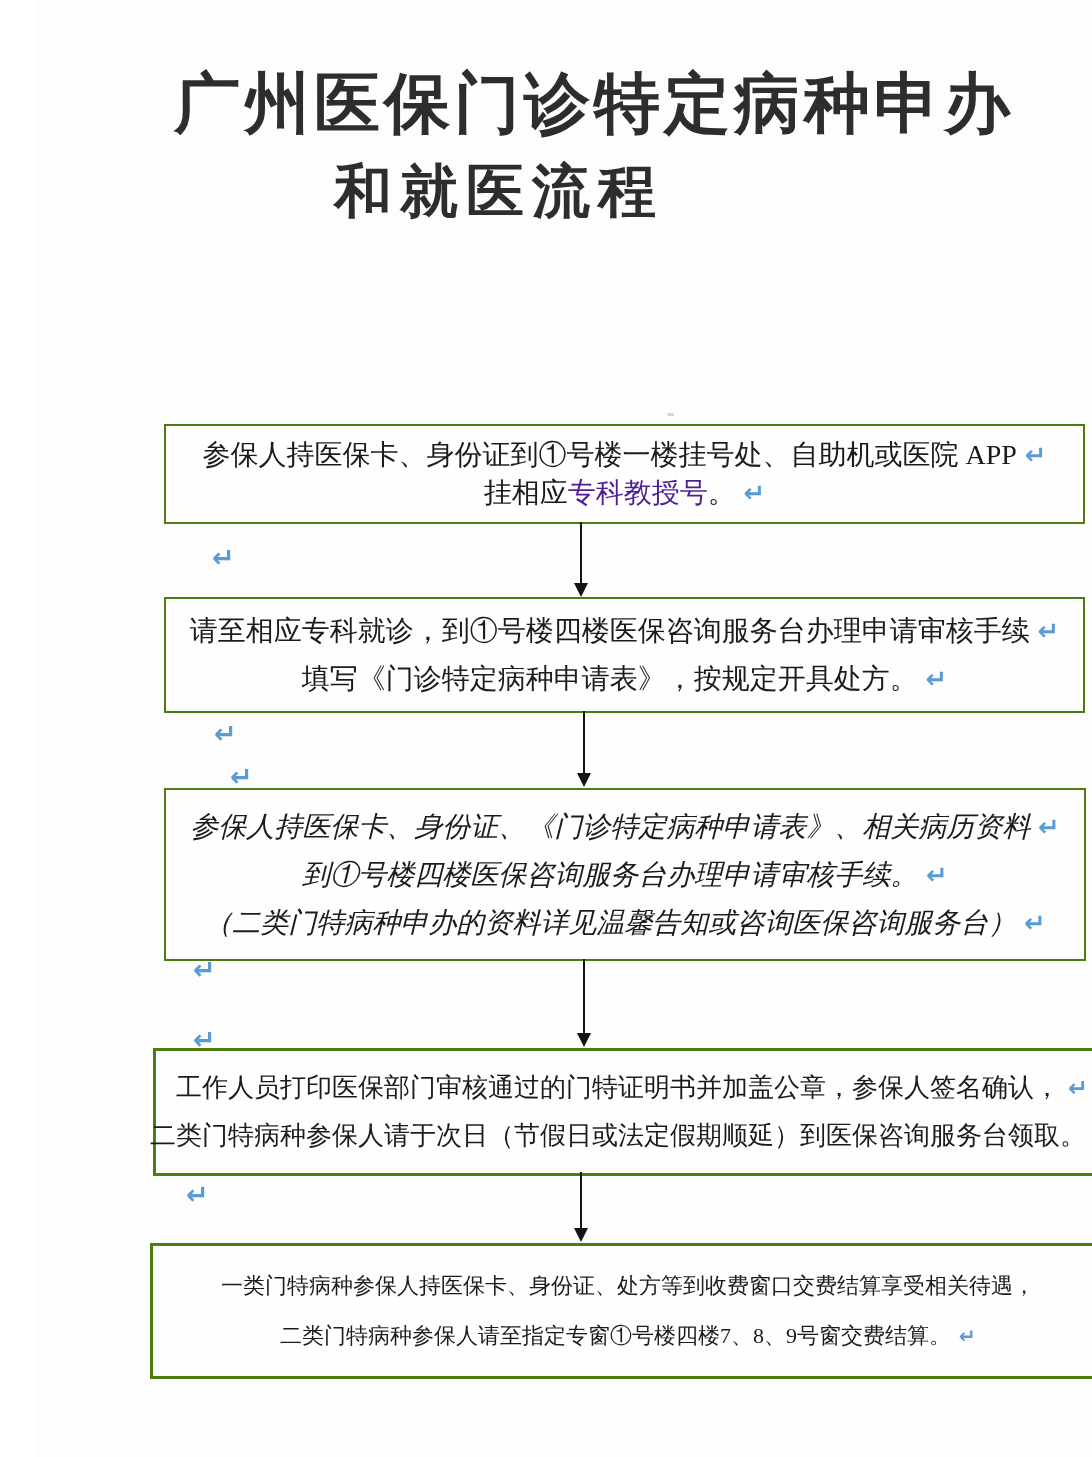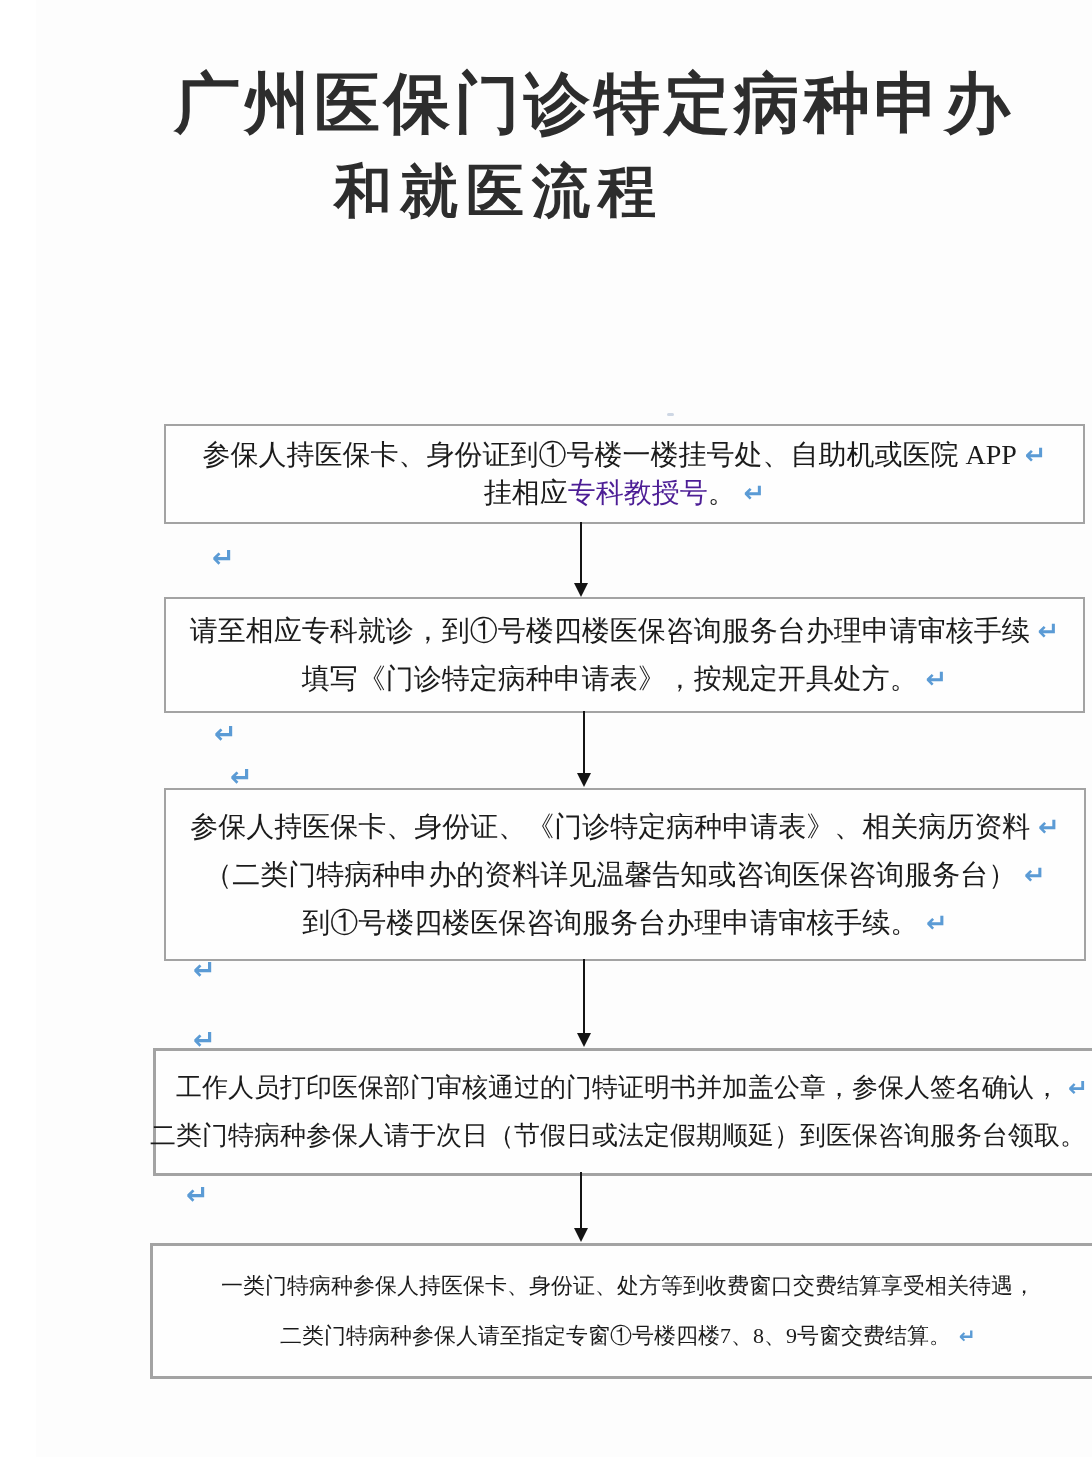--- a/index.html
+++ b/index.html
@@ -15,30 +15,30 @@
   .doc-title{
     position:absolute;top:62px;left:0;width:100%;
     font-family:"Liberation Sans","DejaVu Sans",sans-serif;
     font-weight:bold;color:#2d2d2d;
   }
   .doc-title .t1{margin-left:138px;font-size:66px;line-height:1.25;letter-spacing:4px;}
   .doc-title .t2{margin-left:298px;font-size:58px;line-height:1.1;margin-top:14px;letter-spacing:8px;}
   
   .flow-box{
     position:absolute;
-    border:2px solid #a3a3a3;
+    border:2px solid #4d7c0f;
     background:#fefefe;
     display:flex;flex-direction:column;justify-content:center;align-items:center;
     color:#1b1b1b;
     text-align:center;
   }
   .flow-box .line{white-space:nowrap;}
   .box1{left:128px;top:424px;width:917px;height:96px;font-size:28px;line-height:37px;}
   .box2{left:128px;top:597px;width:917px;height:112px;font-size:28px;line-height:48px;}
-  .box3{left:128px;top:788px;width:918px;height:169px;font-size:28px;line-height:48px;}
+  .box3{left:128px;top:788px;width:918px;height:169px;font-size:28px;line-height:48px;font-style:italic;}
   .box4{left:117px;top:1048px;width:952px;height:122px;font-size:26px;line-height:47px;border-width:3px;}
   .box5{left:114px;top:1243px;width:950px;height:130px;font-size:22px;line-height:50px;border-width:3px;}
   
   .flow-arrow{position:absolute;width:2px;background:#141414;}
   .flow-arrow::after{
     content:"";position:absolute;left:-6px;bottom:-13px;
     border-left:7px solid transparent;border-right:7px solid transparent;
     border-top:14px solid #141414;
   }
   .arrow1{left:544px;top:522px;height:62px;}
@@ -79,22 +79,22 @@
   <div class="flow-arrow arrow1"></div>
 
   <div class="flow-box box2">
       <div class="line"><span>请至相应专科就诊，到①号楼四楼医保咨询服务台办理申请审核手续</span><span class="pilcrow-inline" style="color: rgb(91, 155, 213);">↵</span></div>
       <div class="line"><span>填写《门诊特定病种申请表》，按规定开具处方。</span><span class="pilcrow-inline" style="color: rgb(91, 155, 213);">↵</span></div>
     </div>
   <div class="flow-arrow arrow2"></div>
 
   <div class="flow-box box3">
       <div class="line"><span>参保人持医保卡、身份证、《门诊特定病种申请表》、相关病历资料</span><span class="pilcrow-inline" style="color: rgb(91, 155, 213);">↵</span></div>
+      <div class="line"><span>到①号楼四楼医保咨询服务台办理申请审核手续。</span><span class="pilcrow-inline" style="color: rgb(91, 155, 213);">↵</span></div>
       <div class="line"><span>（二类门特病种申办的资料详见温馨告知或咨询医保咨询服务台）</span><span class="pilcrow-inline" style="color: rgb(91, 155, 213);">↵</span></div>
-      <div class="line"><span>到①号楼四楼医保咨询服务台办理申请审核手续。</span><span class="pilcrow-inline" style="color: rgb(91, 155, 213);">↵</span></div>
     </div>
   <div class="flow-arrow arrow3"></div>
 
   <div class="flow-box box4">
       <div class="line"><span>工作人员打印医保部门审核通过的门特证明书并加盖公章，参保人签名确认，</span><span class="pilcrow-inline" style="color: rgb(91, 155, 213);">↵</span></div>
       <div class="line"><span>二类门特病种参保人请于次日（节假日或法定假期顺延）到医保咨询服务台领取。</span><span class="pilcrow-inline" style="color: rgb(91, 155, 213);">↵</span></div>
     </div>
   <div class="flow-arrow arrow4"></div>
 
   <div class="flow-box box5">

